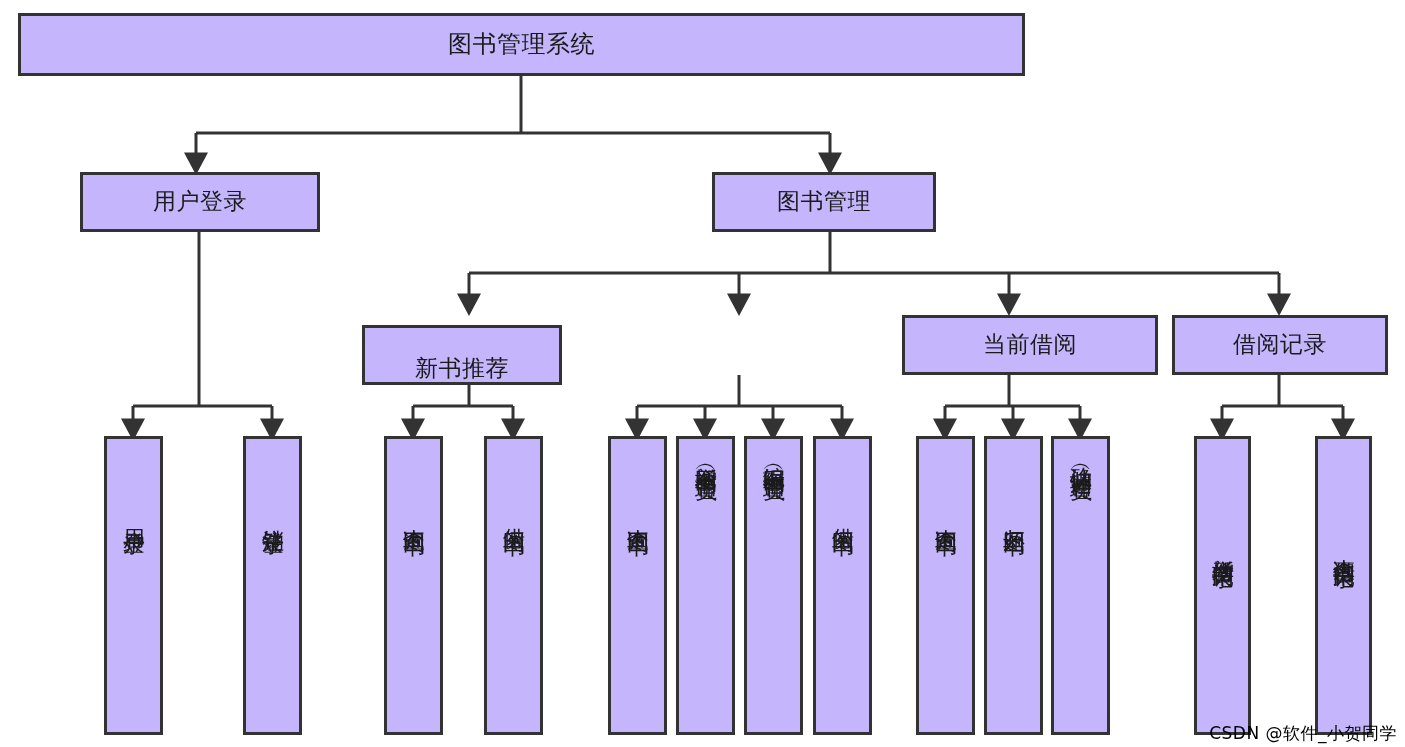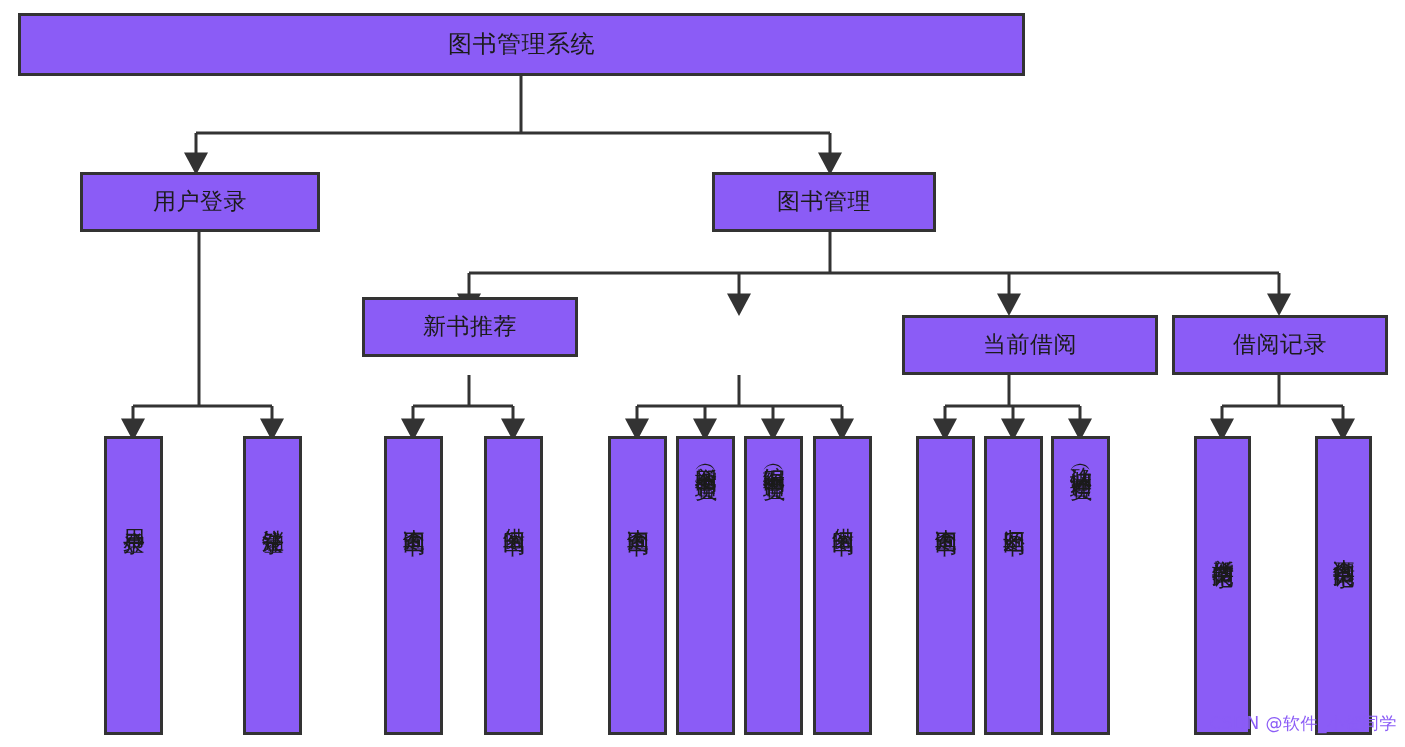--- a/index.html
+++ b/index.html
@@ -23,21 +23,21 @@
     left: 0;
     top: 0;
     width: 1405px;
     height: 747px;
     pointer-events: none;
   }
   .node {
     position: absolute;
     box-sizing: border-box;
     border: 3px solid #333333;
-    background: #8b5cf6;
+    background: #c4b5fd;
     display: flex;
     align-items: center;
     justify-content: center;
     color: #1b1b1b;
   }
   .node-label {
     display: block;
     text-align: center;
     line-height: 1.18;
     white-space: pre;
@@ -73,23 +73,23 @@
   }
   .node.leaf.midshort .node-label {
     margin-top: 96px;
   }
   .node.leaf.tall .node-label {
     margin-top: 4px;
   }
   .watermark {
     position: absolute;
     right: 8px;
-    bottom: 12px;
+    bottom: 2px;
     font-size: 17px;
-    color: #8b5cf6;
+    color: #000000;
     white-space: nowrap;
     letter-spacing: 0.5px;
   }
 </style>
 </head>
 <body>
 
 <div id="diagram-root">
 
   <svg id="connector-layer" viewBox="0 0 1405 747" width="1405" height="747" xmlns="http://www.w3.org/2000/svg">
@@ -146,21 +146,21 @@
     <span class="node-label">图书管理系统</span>
   </div>
 
   <div class="node horizontal" style="left:80px; top:172px; width:240px; height:60px;">
     <span class="node-label">用户登录</span>
   </div>
   <div class="node horizontal" style="left:712px; top:172px; width:224px; height:60px;">
     <span class="node-label">图书管理</span>
   </div>
 
-  <div class="node horizontal" style="left:362px; top:297px; width:216px; height:60px;">
+  <div class="node horizontal" style="left:362px; top:325px; width:200px; height:60px;align-items:flex-end;">
     <span class="node-label">新书推荐</span>
   </div>
   <div class="node horizontal" style="left:902px; top:315px; width:256px; height:60px;">
     <span class="node-label">当前借阅</span>
   </div>
   <div class="node horizontal" style="left:1172px; top:315px; width:216px; height:60px;">
     <span class="node-label">借阅记录</span>
   </div>
 
   <div class="node leaf mid" style="left:104px; top:436px; width:59px; height:299px;">

